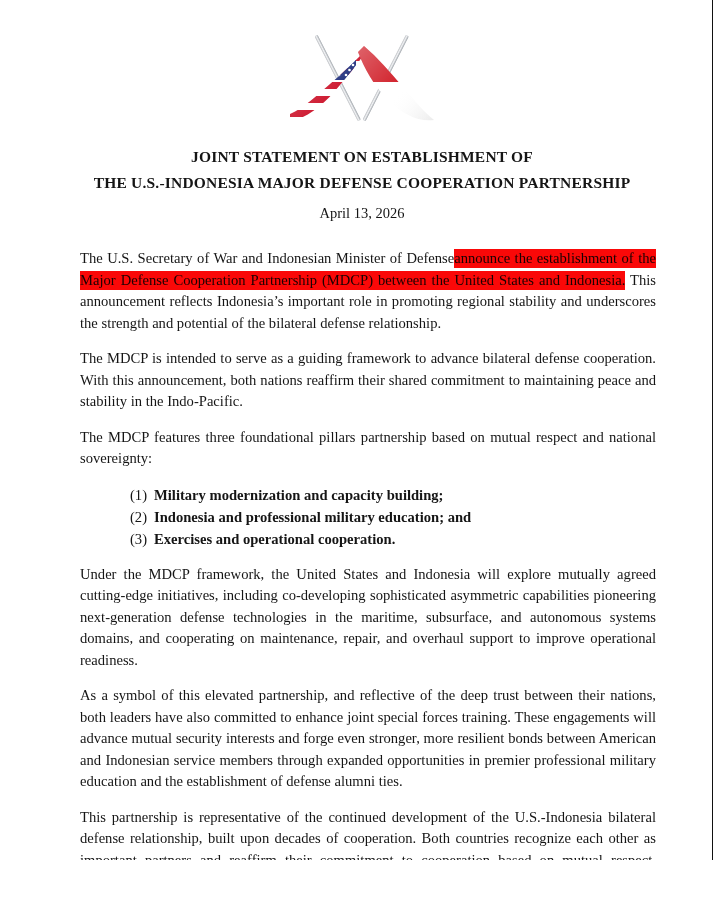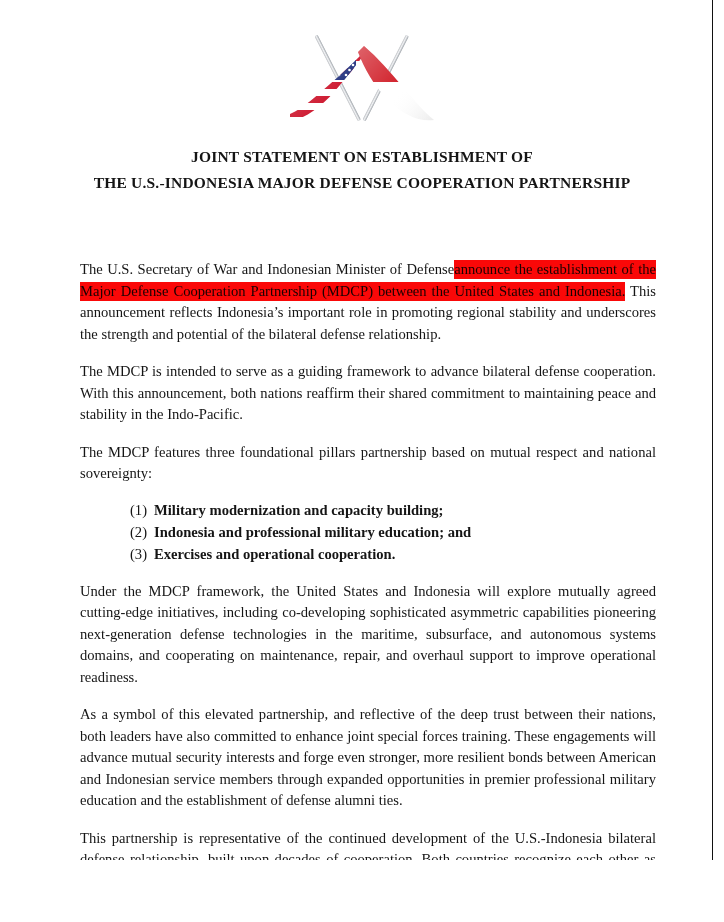--- a/index.html
+++ b/index.html
@@ -64,21 +64,21 @@
   }
 
   
   .body-col {
     position: absolute;
     top: 243px;
     left: 80px;
     width: 576px;
   }
   p.para {
-    margin: 16px 0 14px 0;
+    margin: 5px 0 14px 0;
     text-align: justify;
     text-justify: inter-word;
     font-size: 14.6px;
     line-height: 21.5px;
     hyphens: none;
   }
   p.para:last-child { margin-bottom: 0; }
 
   .hl {
     background: #fa0808;
@@ -224,20 +224,21 @@
         </g>
       </g>
     </svg>
   </div>
 
   <div class="doc-title">
     <span class="t-line">JOINT STATEMENT ON ESTABLISHMENT OF</span>
     <span class="t-line">THE U.S.-INDONESIA MAJOR DEFENSE COOPERATION PARTNERSHIP</span>
   </div>
 
+  <div class="doc-date">April 13, 2026</div>
 
   <div class="body-col">
 
     <p class="para"><span>The U.S. Secretary of War and Indonesian Minister of Defense</span><span class="hl">announce the establishment of the Major Defense Cooperation Partnership (MDCP) between the United States and Indonesia.</span><span> This announcement reflects Indonesia’s important role in promoting regional stability and underscores the strength and potential of the bilateral defense relationship.</span></p>
 
     <p class="para">The MDCP is intended to serve as a guiding framework to advance bilateral defense cooperation.  With this announcement, both nations reaffirm their shared commitment to maintaining peace and stability in the Indo-Pacific.</p>
 
     <p class="para">The MDCP features three foundational pillars partnership based on mutual respect and national sovereignty:</p>
 
     <ol class="pillars">

